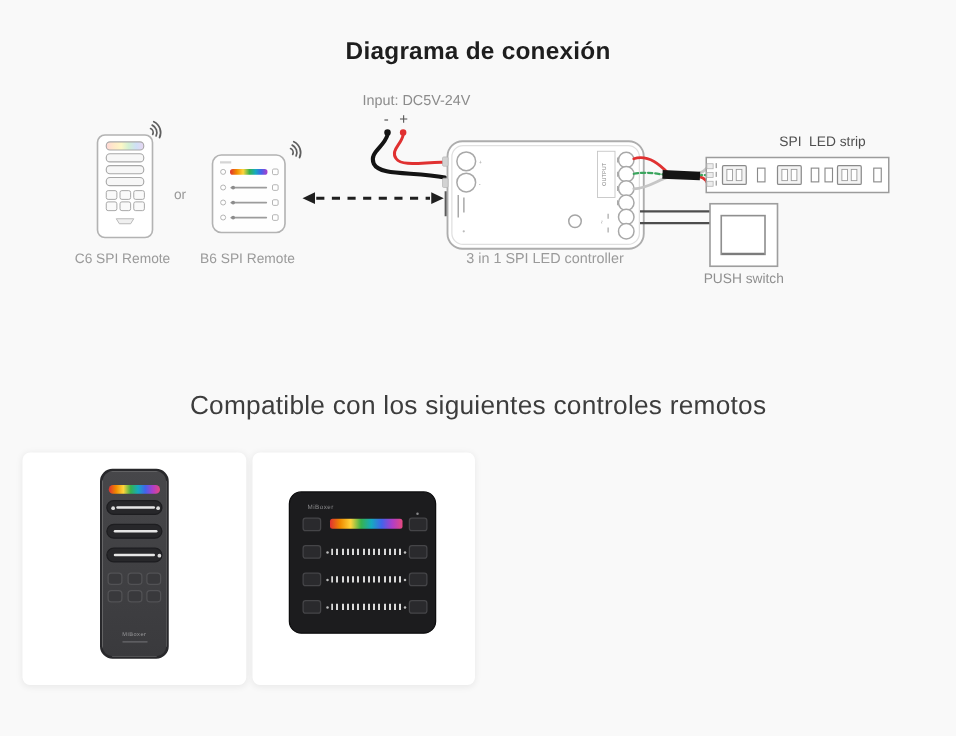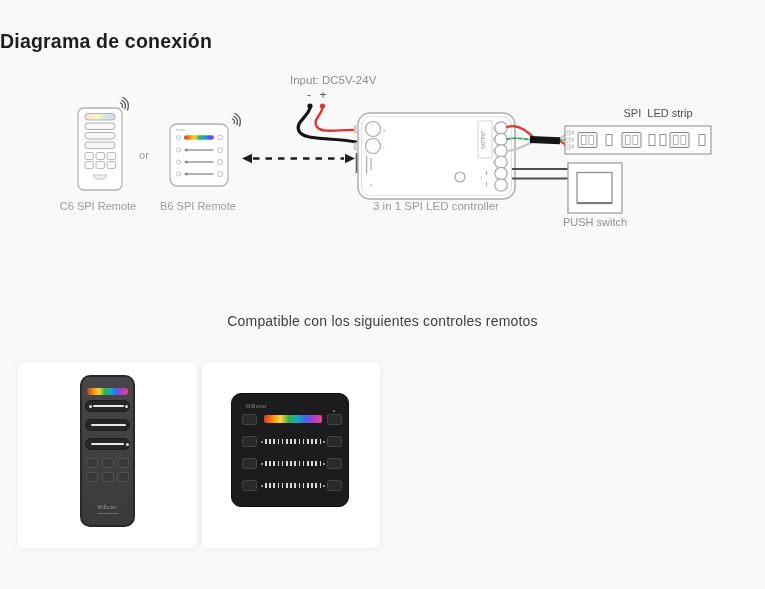--- a/index.html
+++ b/index.html
@@ -1,21 +1,21 @@
 <!DOCTYPE html>
 <html><head>
 <meta charset="utf-8">
 <style>
   html,body{margin:0;padding:0;}
   body{font-family:"Liberation Sans",sans-serif;background:#f9f9f9;}
   #stage{position:relative;width:765px;height:589px;background:#f9f9f9;overflow:hidden;}
-  .title{position:absolute;top:30px;left:0;width:765px;
+  .title{position:absolute;top:30px;left:0;width:765px;text-align:center;
          font-size:19.5px;font-weight:700;color:#1e1e1e;letter-spacing:.2px;}
   .subtitle{position:absolute;top:313px;left:0;width:765px;text-align:center;
-         font-size:14px;font-weight:500;color:#3d3d3d;letter-spacing:.2px;}
+         font-size:21px;font-weight:500;color:#3d3d3d;letter-spacing:.2px;}
   svg text{font-family:"Liberation Sans",sans-serif;}
   .card{position:absolute;background:#fff;border-radius:6px;box-shadow:0 1px 6px rgba(0,0,0,.07);}
   #card1{left:18px;top:362px;width:179px;height:186px;}
   #card2{left:202px;top:362px;width:178px;height:186px;}
   
   .remote-body{position:absolute;left:62px;top:13px;width:55px;height:152px;border-radius:10px;
         background:linear-gradient(180deg,#47474a,#3a3a3d);border:2px solid #28282b;box-sizing:border-box;}
   .rainbow{position:absolute;border-radius:4px;
         background:linear-gradient(90deg,#e03131,#f08c00,#ffd43b,#37b24d,#15aabf,#4263eb,#ae3ec9,#e64980);}
   .pill{position:absolute;background:#27272a;border-radius:6px;border:1px solid #1d1d20;box-sizing:border-box;}

